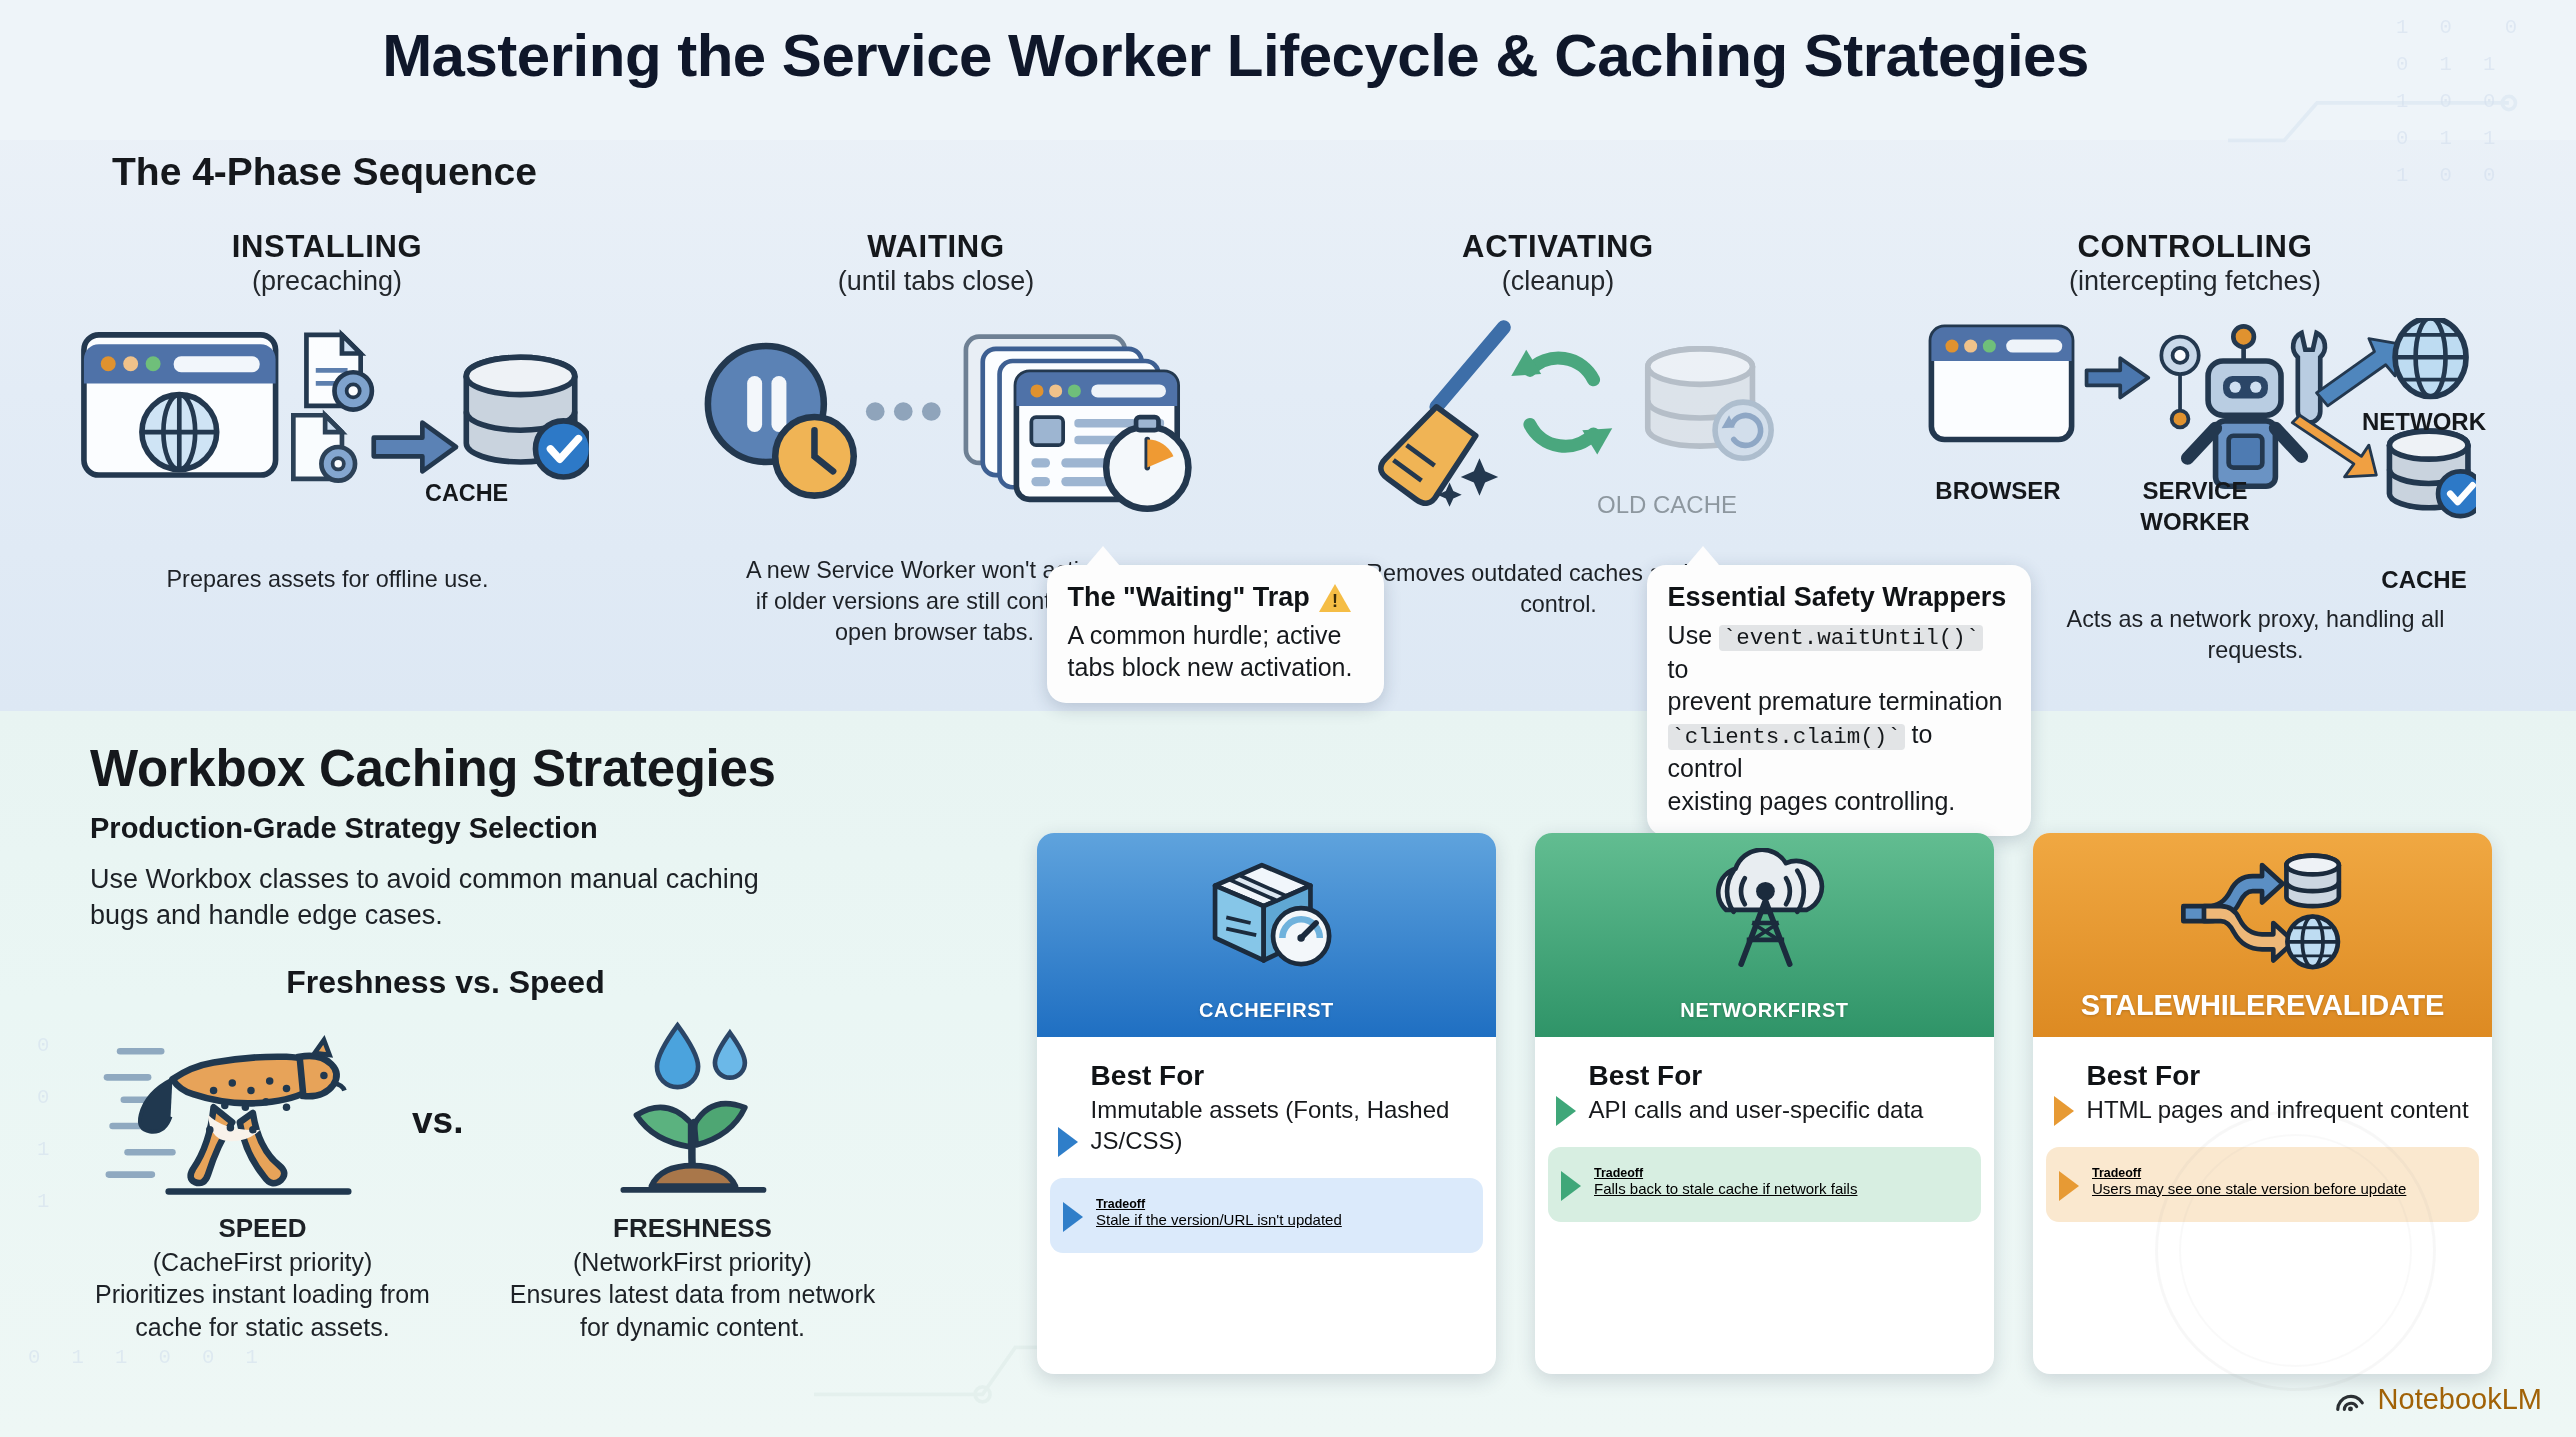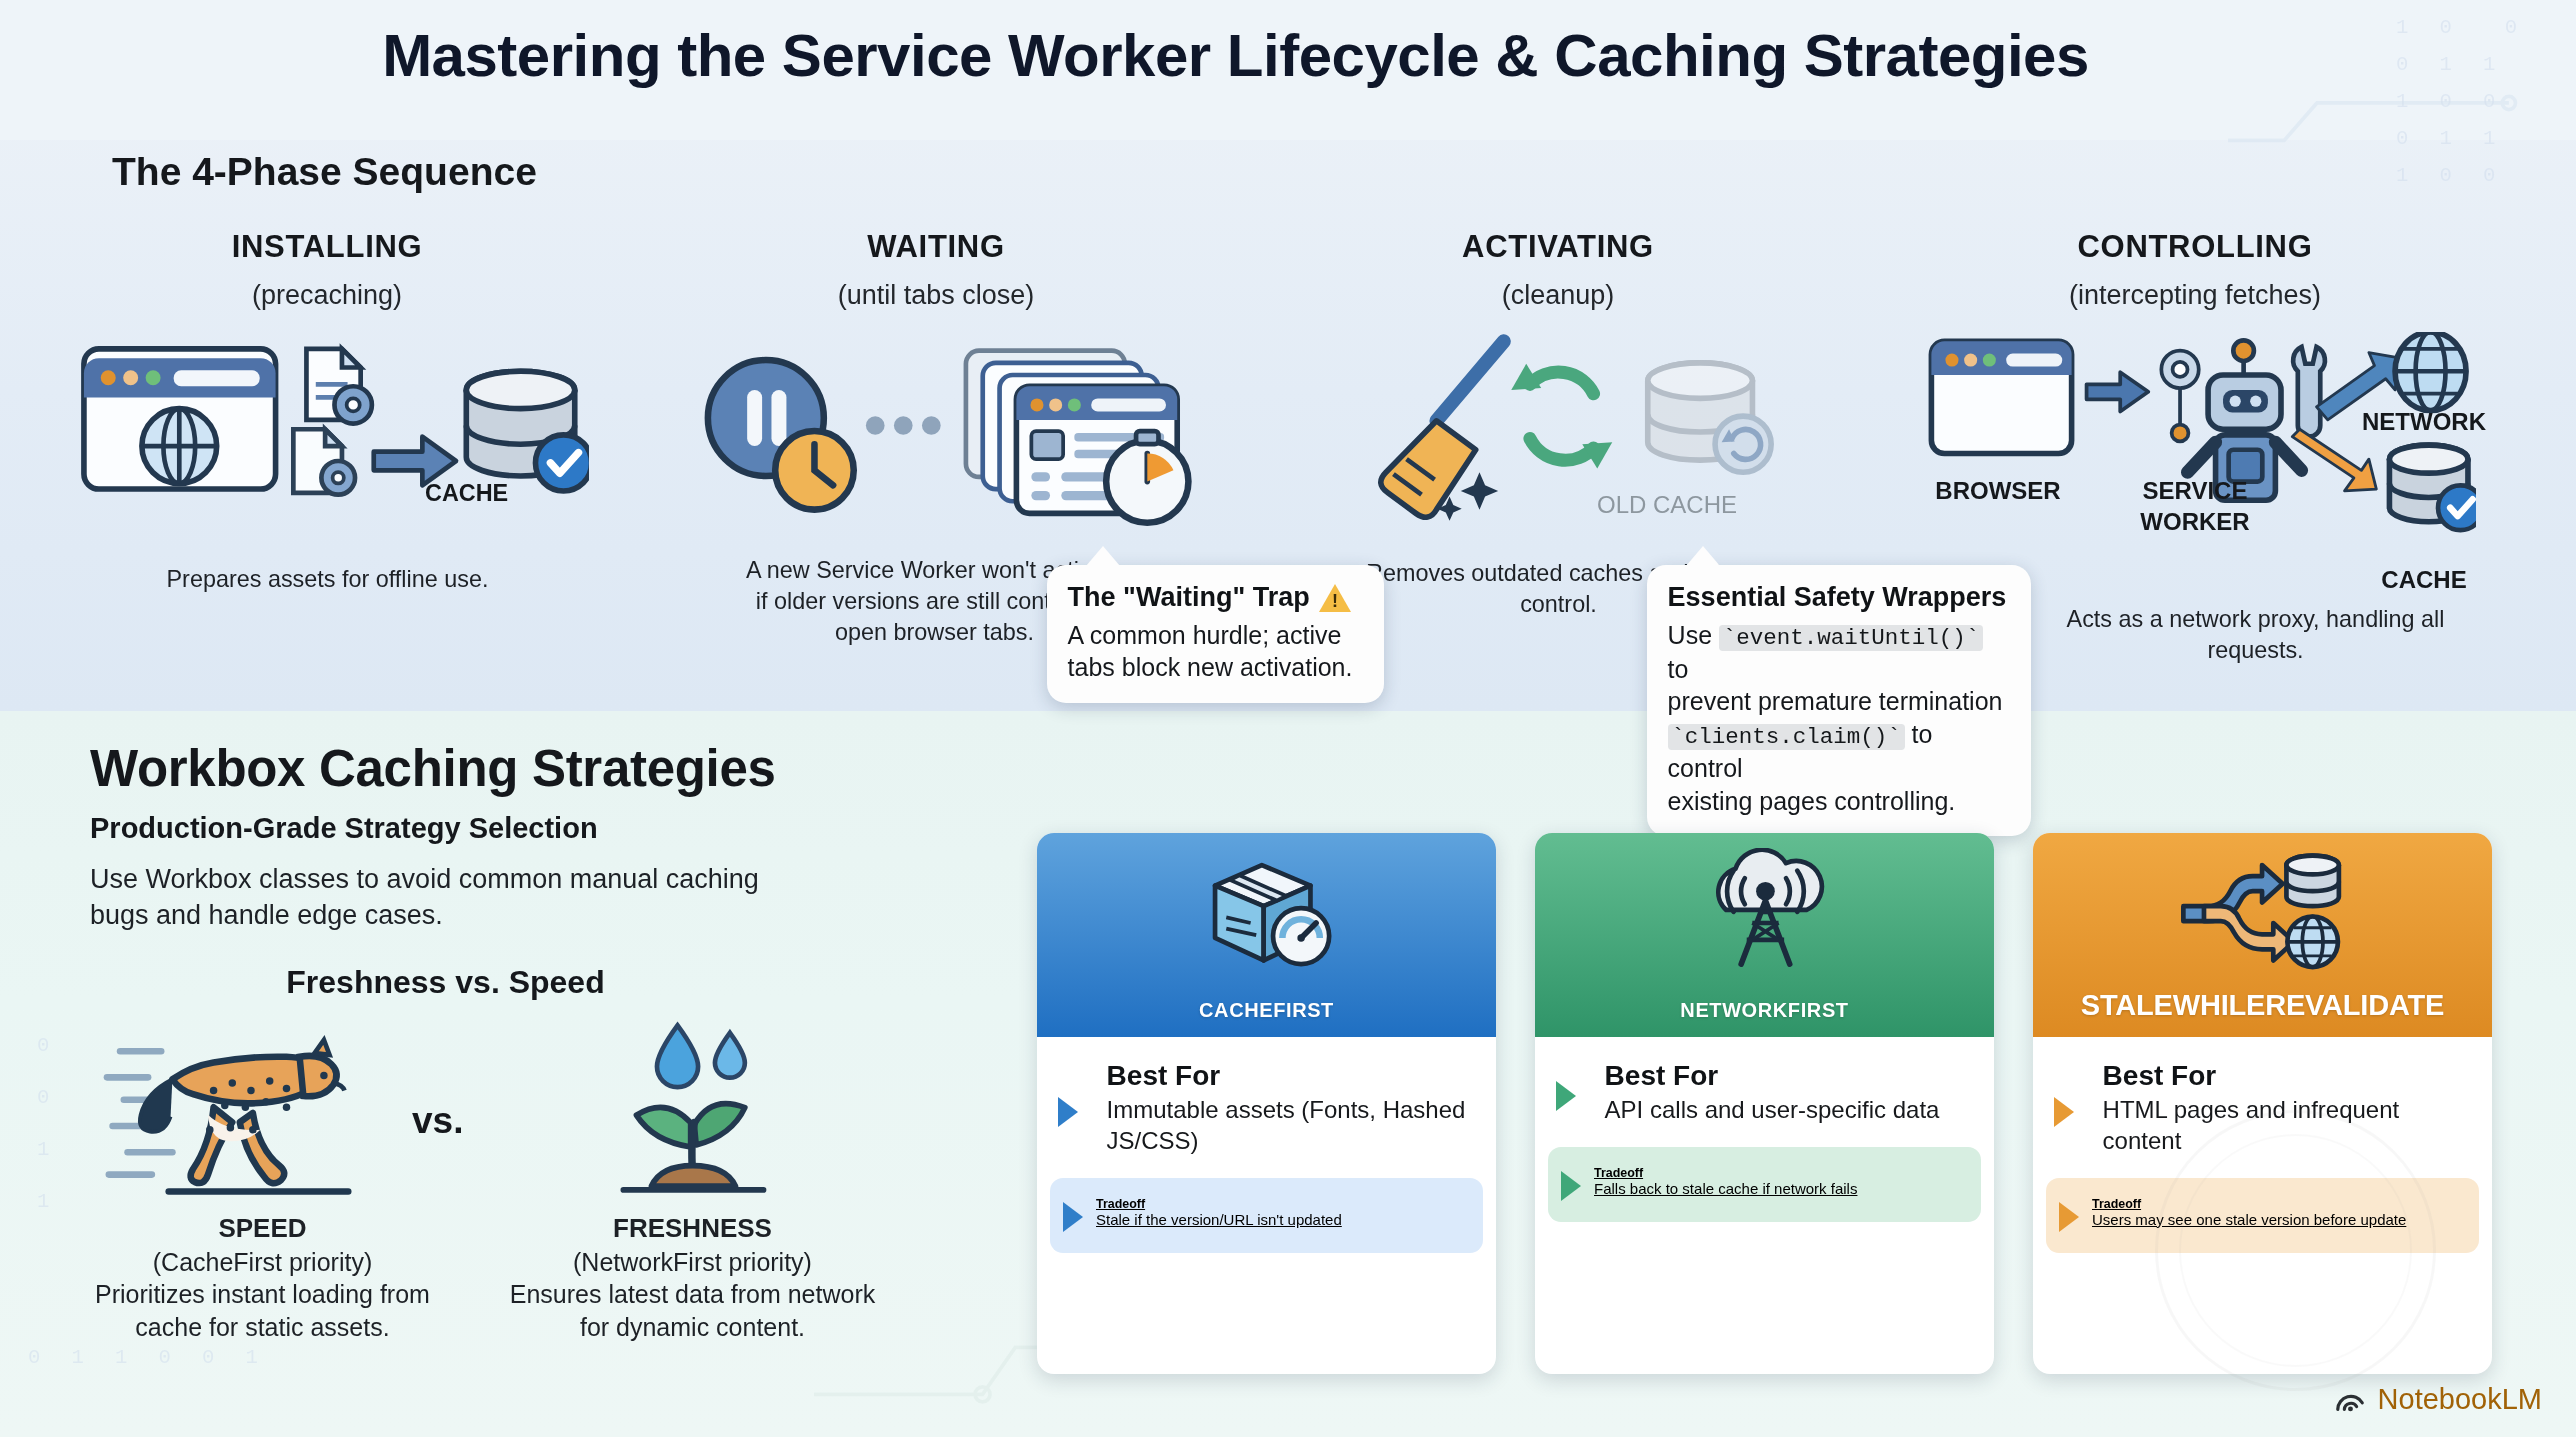--- a/index.html
+++ b/index.html
@@ -55,21 +55,21 @@
     font-size:27px; color:#1d2126; line-height:1.34;
   }
   .fvs-title {
     position:absolute; left:90px; top:964px; width:711px; text-align:center;
     font-size:32px; font-weight:bold; color:#15181c;
   }
 
   
   .phase { position:absolute; top:229px; width:580px; text-align:center; }
   .phase-name { font-size:31px; font-weight:bold; letter-spacing:0.7px; color:#15181c; }
-  .phase-sub  { font-size:27px; color:#23272c; margin-top:15px; }
+  .phase-sub  { font-size:27px; color:#23272c; margin-top:1px; }
   .phase-art  { height:215px; margin-top:20.6px; position:relative; }
   .phase-cap  {
     position:absolute; width:393px; font-size:23.4px; color:#1d2126;
     line-height:1.32; text-align:center;
   }
 
   
   .callout {
     position:absolute; background:#fdfdfd; border-radius:19px;
     box-shadow:0 4.7px 17px rgba(30,50,80,.20);
@@ -107,21 +107,21 @@
     position:absolute; left:0; right:0; top:15px; height:122px;
     display:flex; align-items:center; justify-content:center;
   }
   .card-title {
     position:absolute; left:0; right:0; bottom:15px; text-align:center;
     color:#fff; font-size:20px; font-weight:bold; letter-spacing:0.6px;
     text-shadow:0 0.9px 2.8px rgba(0,0,0,.18);
   }
   .card-title.long { font-size:29px; letter-spacing:-0.2px; }
   .sect { padding:24px 20.6px 0 20.6px; position:relative; }
-  .sect .row { display:flex; gap:29px; align-items:center; }
+  .sect .row { display:flex; gap:13px; align-items:flex-end; }
   .tri {
     width:0;height:0;flex:0 0 auto;margin-top:5.6px;
     border-top:15px solid transparent; border-bottom:15px solid transparent;
   }
   .sect h5 { font-size:28px; font-weight:bold; color:#101316; line-height:1.1; }
   .sect p  { font-size:24px; color:#17191c; line-height:1.28; margin-top:3.7px; }
   .trade {
     margin:20.6px 13px 0 13px; border-radius:13px; padding:19px 13px 20.6px 13px;text-decoration:underline;
   }
 

